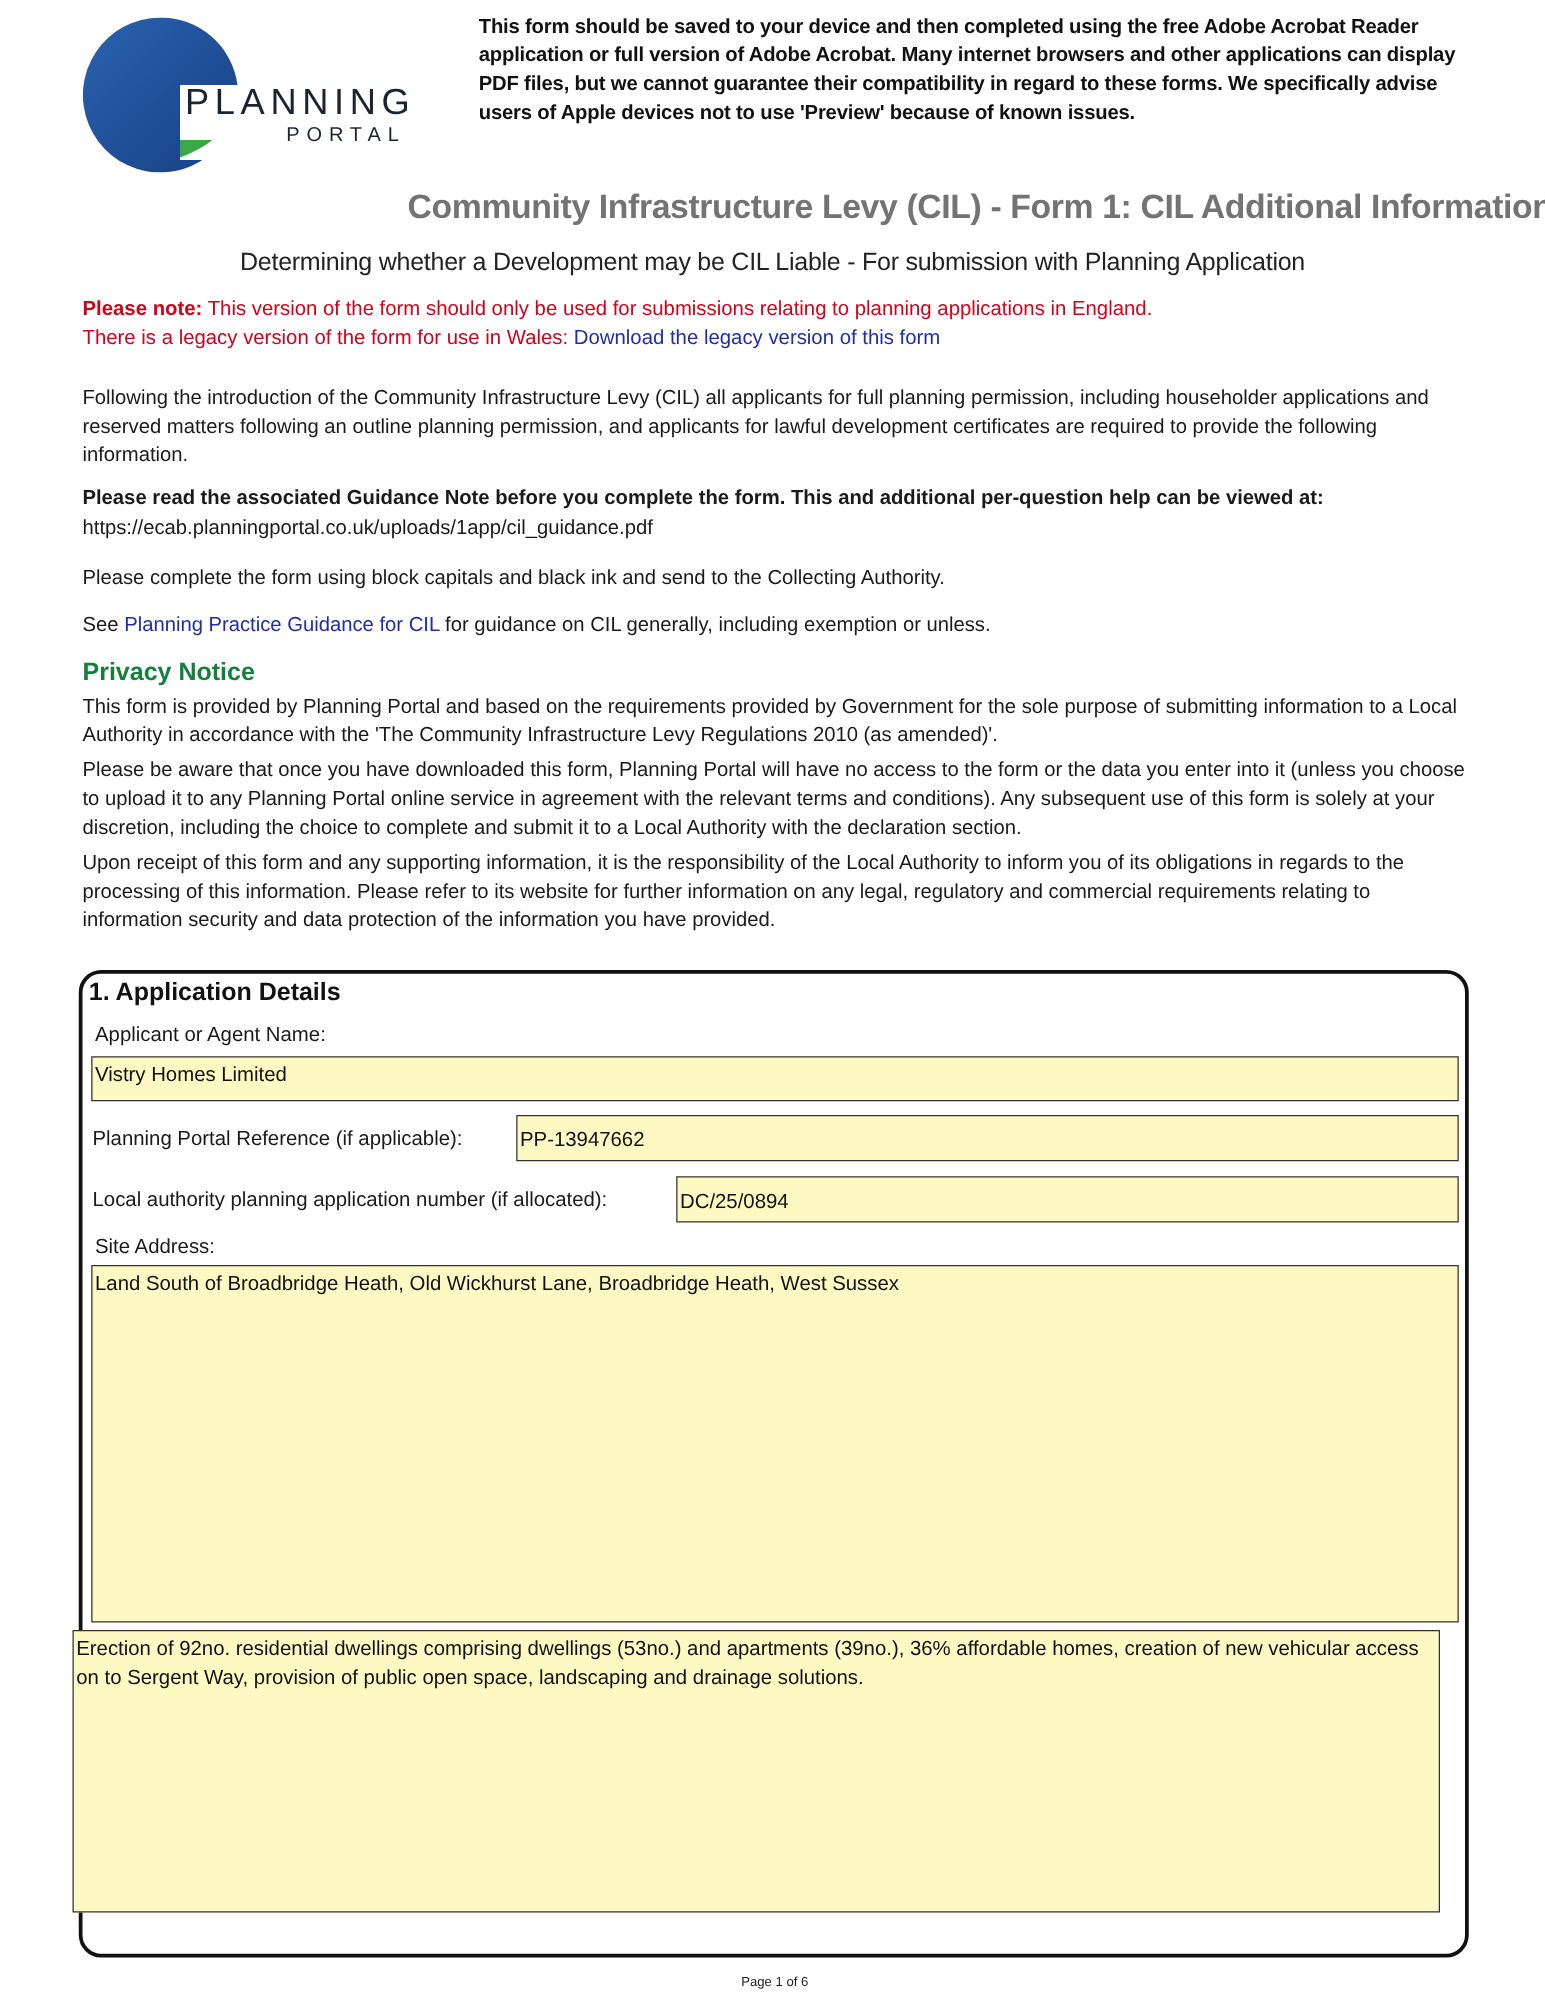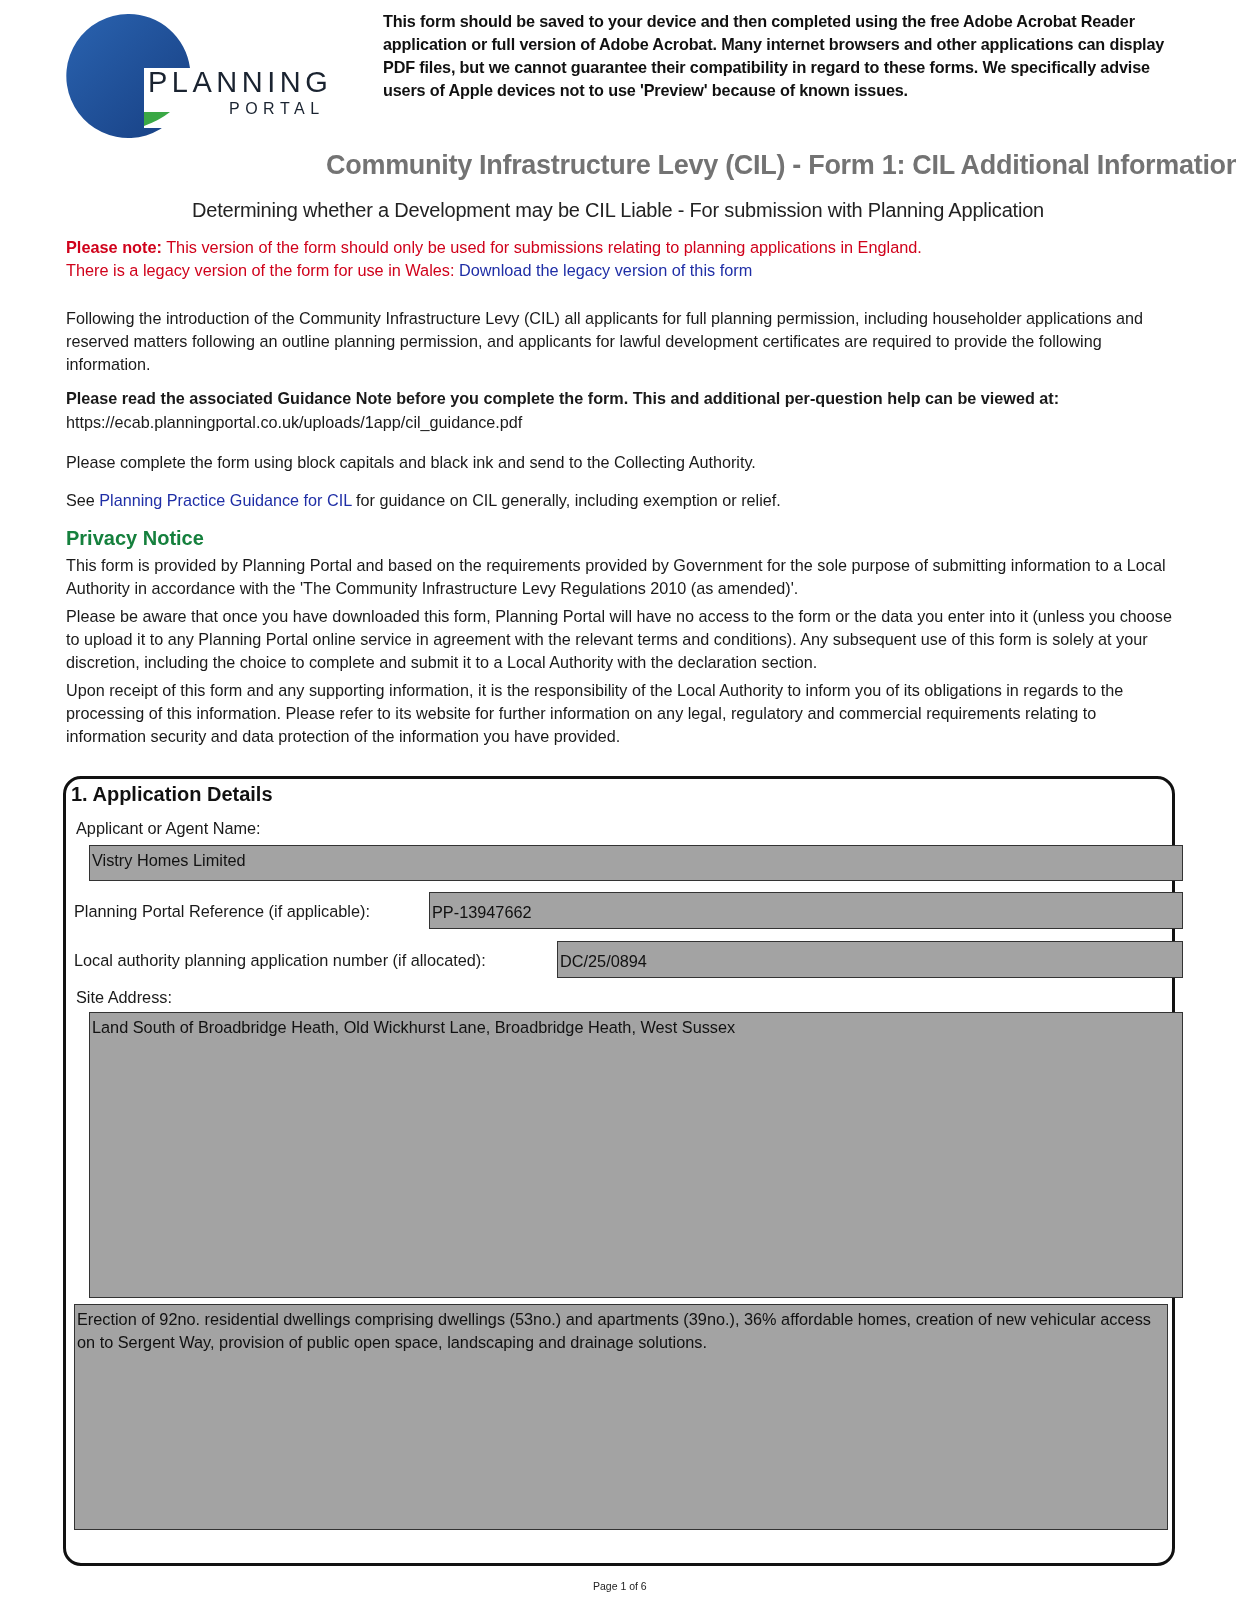--- a/index.html
+++ b/index.html
@@ -25,22 +25,22 @@
 
   .para { left: 66px; width: 1110px; font-size: 16.2px; line-height: 23px; color: #1a1a1a; }
   .bold { font-weight: bold; }
   .h-privacy { left: 66px; top: 527px; font-size: 20px; font-weight: bold; color: #15803d; }
 
   
   .section { left: 63px; top: 776px; width: 1112px; height: 790px;
              border: 3px solid #111; border-radius: 18px; box-sizing: border-box; }
   .sec-title { left: 71px; top: 783px; font-size: 20px; font-weight: bold; color: #111; }
   .label { font-size: 16.3px; color: #1a1a1a; }
-  .field { border: 1.5px solid #333; box-sizing: border-box; background: #a3a3a3;
-           font-size: 16.3px; color: #111; padding: 3px 2px 0 2px; line-height: 23px; margin-left: 16px; }
+  .field { border: 1.5px solid #333; box-sizing: border-box; background: #fef9c3;
+           font-size: 16.3px; color: #111; padding: 3px 2px 0 2px; line-height: 23px; }
 
   .footer-page { left: 593px; top: 1580px; font-size: 10.5px; color: #222; }
   .footer-ver { left: 919px; top: 1582px; font-size: 10.5px; color: #222; margin-top: 28px; }
 </style>
 </head>
 <body>
 
 <div class="abs logo">
   <svg width="270" height="124" viewBox="0 0 270 124">
     <defs>
@@ -69,21 +69,21 @@
 </div>
 
 <div class="abs para" style="top:307px;">Following the introduction of the Community Infrastructure Levy (CIL) all applicants for full planning permission, including householder applications and reserved matters following an outline planning permission, and applicants for lawful development certificates are required to provide the following information.</div>
 
 <div class="abs para bold" style="top:387px;">Please read the associated Guidance Note before you complete the form. This and additional per-question help can be viewed at:</div>
 <a class="abs para link" style="top:411px; width:auto;">https://ecab.planningportal.co.uk/uploads/1app/cil_guidance.pdf</a>
 
 <div class="abs para" style="top:451px;">Please complete the form using block capitals and black ink and send to the Collecting Authority.</div>
 
 <div class="abs para" style="top:489px;">
-  <span>See </span><a class="link">Planning Practice Guidance for CIL</a><span> for guidance on CIL generally, including exemption or relief.</span>
+  <span>See </span><a class="link">Planning Practice Guidance for CIL</a><span> for guidance on CIL generally, including exemption or unless.</span>
 </div>
 
 <div class="abs h-privacy">Privacy Notice</div>
 <div class="abs para" style="top:554px;">This form is provided by Planning Portal and based on the requirements provided by Government for the sole purpose of submitting information to a Local Authority in accordance with the 'The Community Infrastructure Levy Regulations 2010 (as amended)'.</div>
 <div class="abs para" style="top:605px;">Please be aware that once you have downloaded this form, Planning Portal will have no access to the form or the data you enter into it (unless you choose to upload it to any Planning Portal online service in agreement with the relevant terms and conditions). Any subsequent use of this form is solely at your discretion, including the choice to complete and submit it to a Local Authority with the declaration section.</div>
 <div class="abs para" style="top:679px;">Upon receipt of this form and any supporting information, it is the responsibility of the Local Authority to inform you of its obligations in regards to the processing of this information. Please refer to its website for further information on any legal, regulatory and commercial requirements relating to information security and data protection of the information you have provided.</div>
 
 <div class="abs section"></div>
 <div class="abs sec-title">1. Application Details</div>
 

